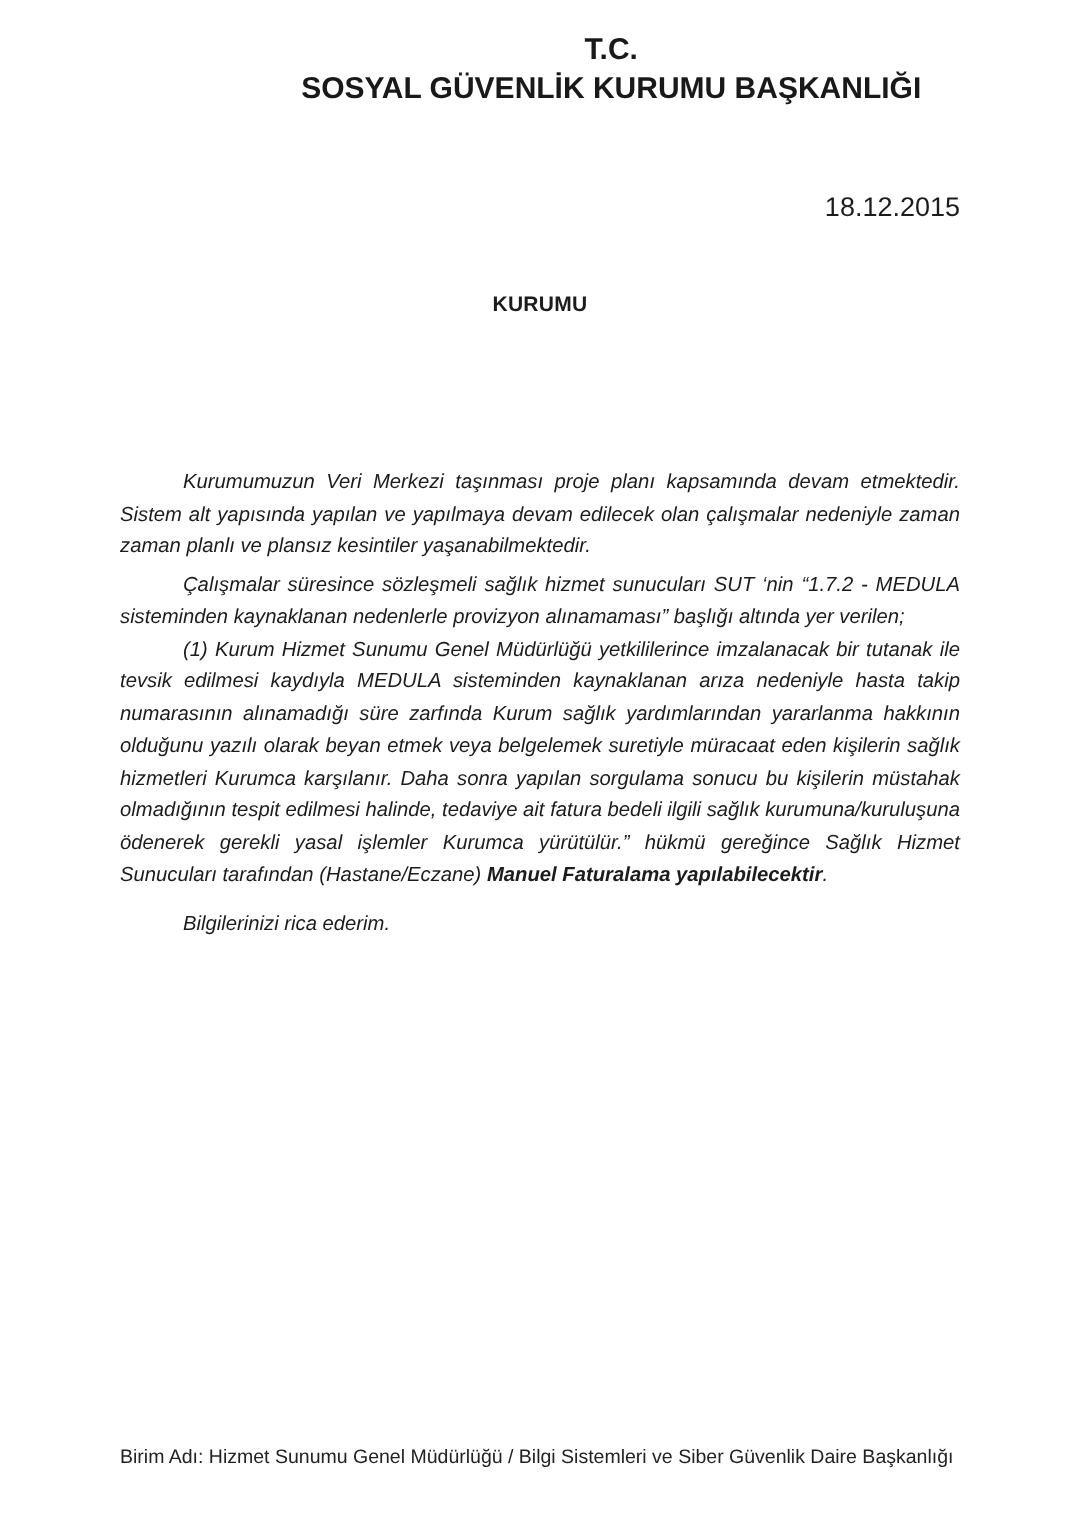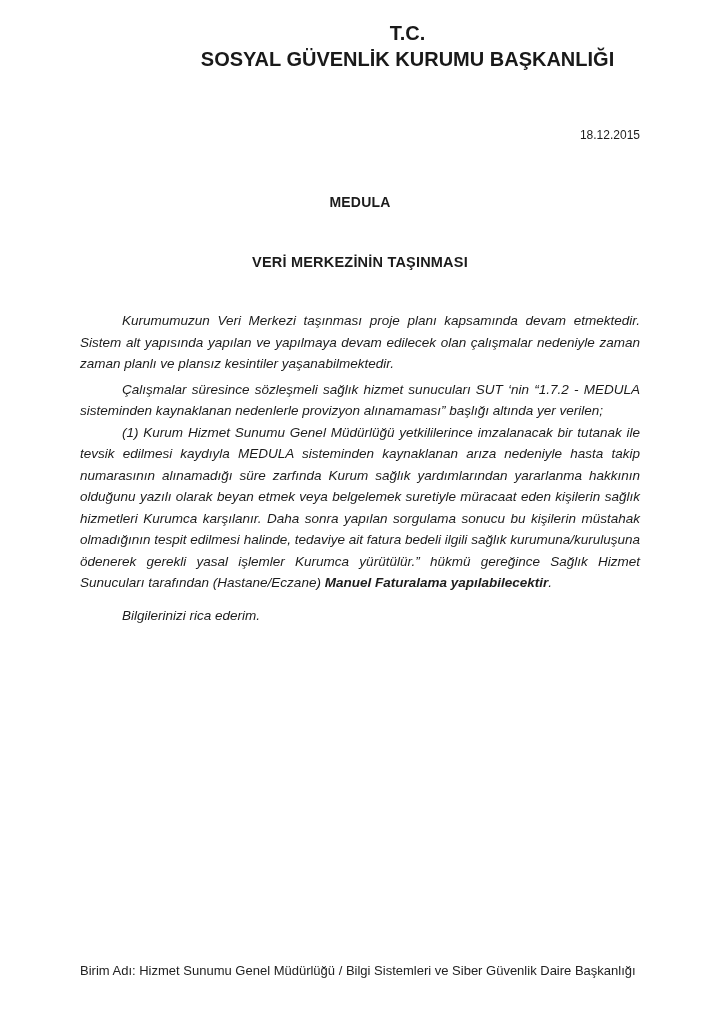--- a/index.html
+++ b/index.html
@@ -46,21 +46,21 @@
     font-size: 20px;
     line-height: 26px;
     color: #191919;
   }
   .header-text .org-line { display: block; }
 
   .doc-date {
     position: absolute;
     top: 128px;
     right: 75px;
-    font-size: 12px;
+    font-size: 18px;
     color: #1c1c1c;
   }
 
   
   .announcement-heading {
     position: absolute;
     top: 194px;
     left: 80px;
     width: 560px;
     text-align: center;
@@ -114,22 +114,21 @@
 <div class="page">
 
 
   <div class="header-text">
     <span class="org-line">T.C.</span>
     <span class="org-line">SOSYAL GÜVENLİK KURUMU BAŞKANLIĞI</span>
   </div>
 
   <div class="doc-date">18.12.2015</div>
 
-  <div class="announcement-heading">MEDULA</div>
-  <div class="doc-title">VERİ MERKEZİNİN TAŞINMASI</div>
+  <div class="announcement-heading">KURUMU</div>
 
   <div class="doc-body">
     <p>Kurumumuzun Veri Merkezi taşınması proje planı kapsamında devam etmektedir. Sistem alt yapısında yapılan ve yapılmaya devam edilecek olan çalışmalar nedeniyle zaman zaman planlı ve plansız kesintiler yaşanabilmektedir.</p>
     <p class="spaced">Çalışmalar süresince sözleşmeli sağlık hizmet sunucuları SUT ‘nin “1.7.2 - MEDULA sisteminden kaynaklanan nedenlerle provizyon alınamaması” başlığı altında yer verilen;</p>
     <p><span>(1) Kurum Hizmet Sunumu Genel Müdürlüğü yetkililerince imzalanacak bir tutanak ile tevsik edilmesi kaydıyla MEDULA sisteminden kaynaklanan arıza nedeniyle hasta takip numarasının alınamadığı süre zarfında Kurum sağlık yardımlarından yararlanma hakkının olduğunu yazılı olarak beyan etmek veya belgelemek suretiyle müracaat eden kişilerin sağlık hizmetleri Kurumca karşılanır. Daha sonra yapılan sorgulama sonucu bu kişilerin müstahak olmadığının tespit edilmesi halinde, tedaviye ait fatura bedeli ilgili sağlık kurumuna/kuruluşuna ödenerek gerekli yasal işlemler Kurumca yürütülür.” hükmü gereğince Sağlık Hizmet Sunucuları tarafından (Hastane/Eczane) </span><strong>Manuel Faturalama yapılabilecektir</strong><span>.</span></p>
     <p class="closing">Bilgilerinizi rica ederim.</p>
   </div>
 
   <div class="doc-footer">Birim Adı: Hizmet Sunumu Genel Müdürlüğü / Bilgi Sistemleri ve Siber Güvenlik Daire Başkanlığı</div>
 

